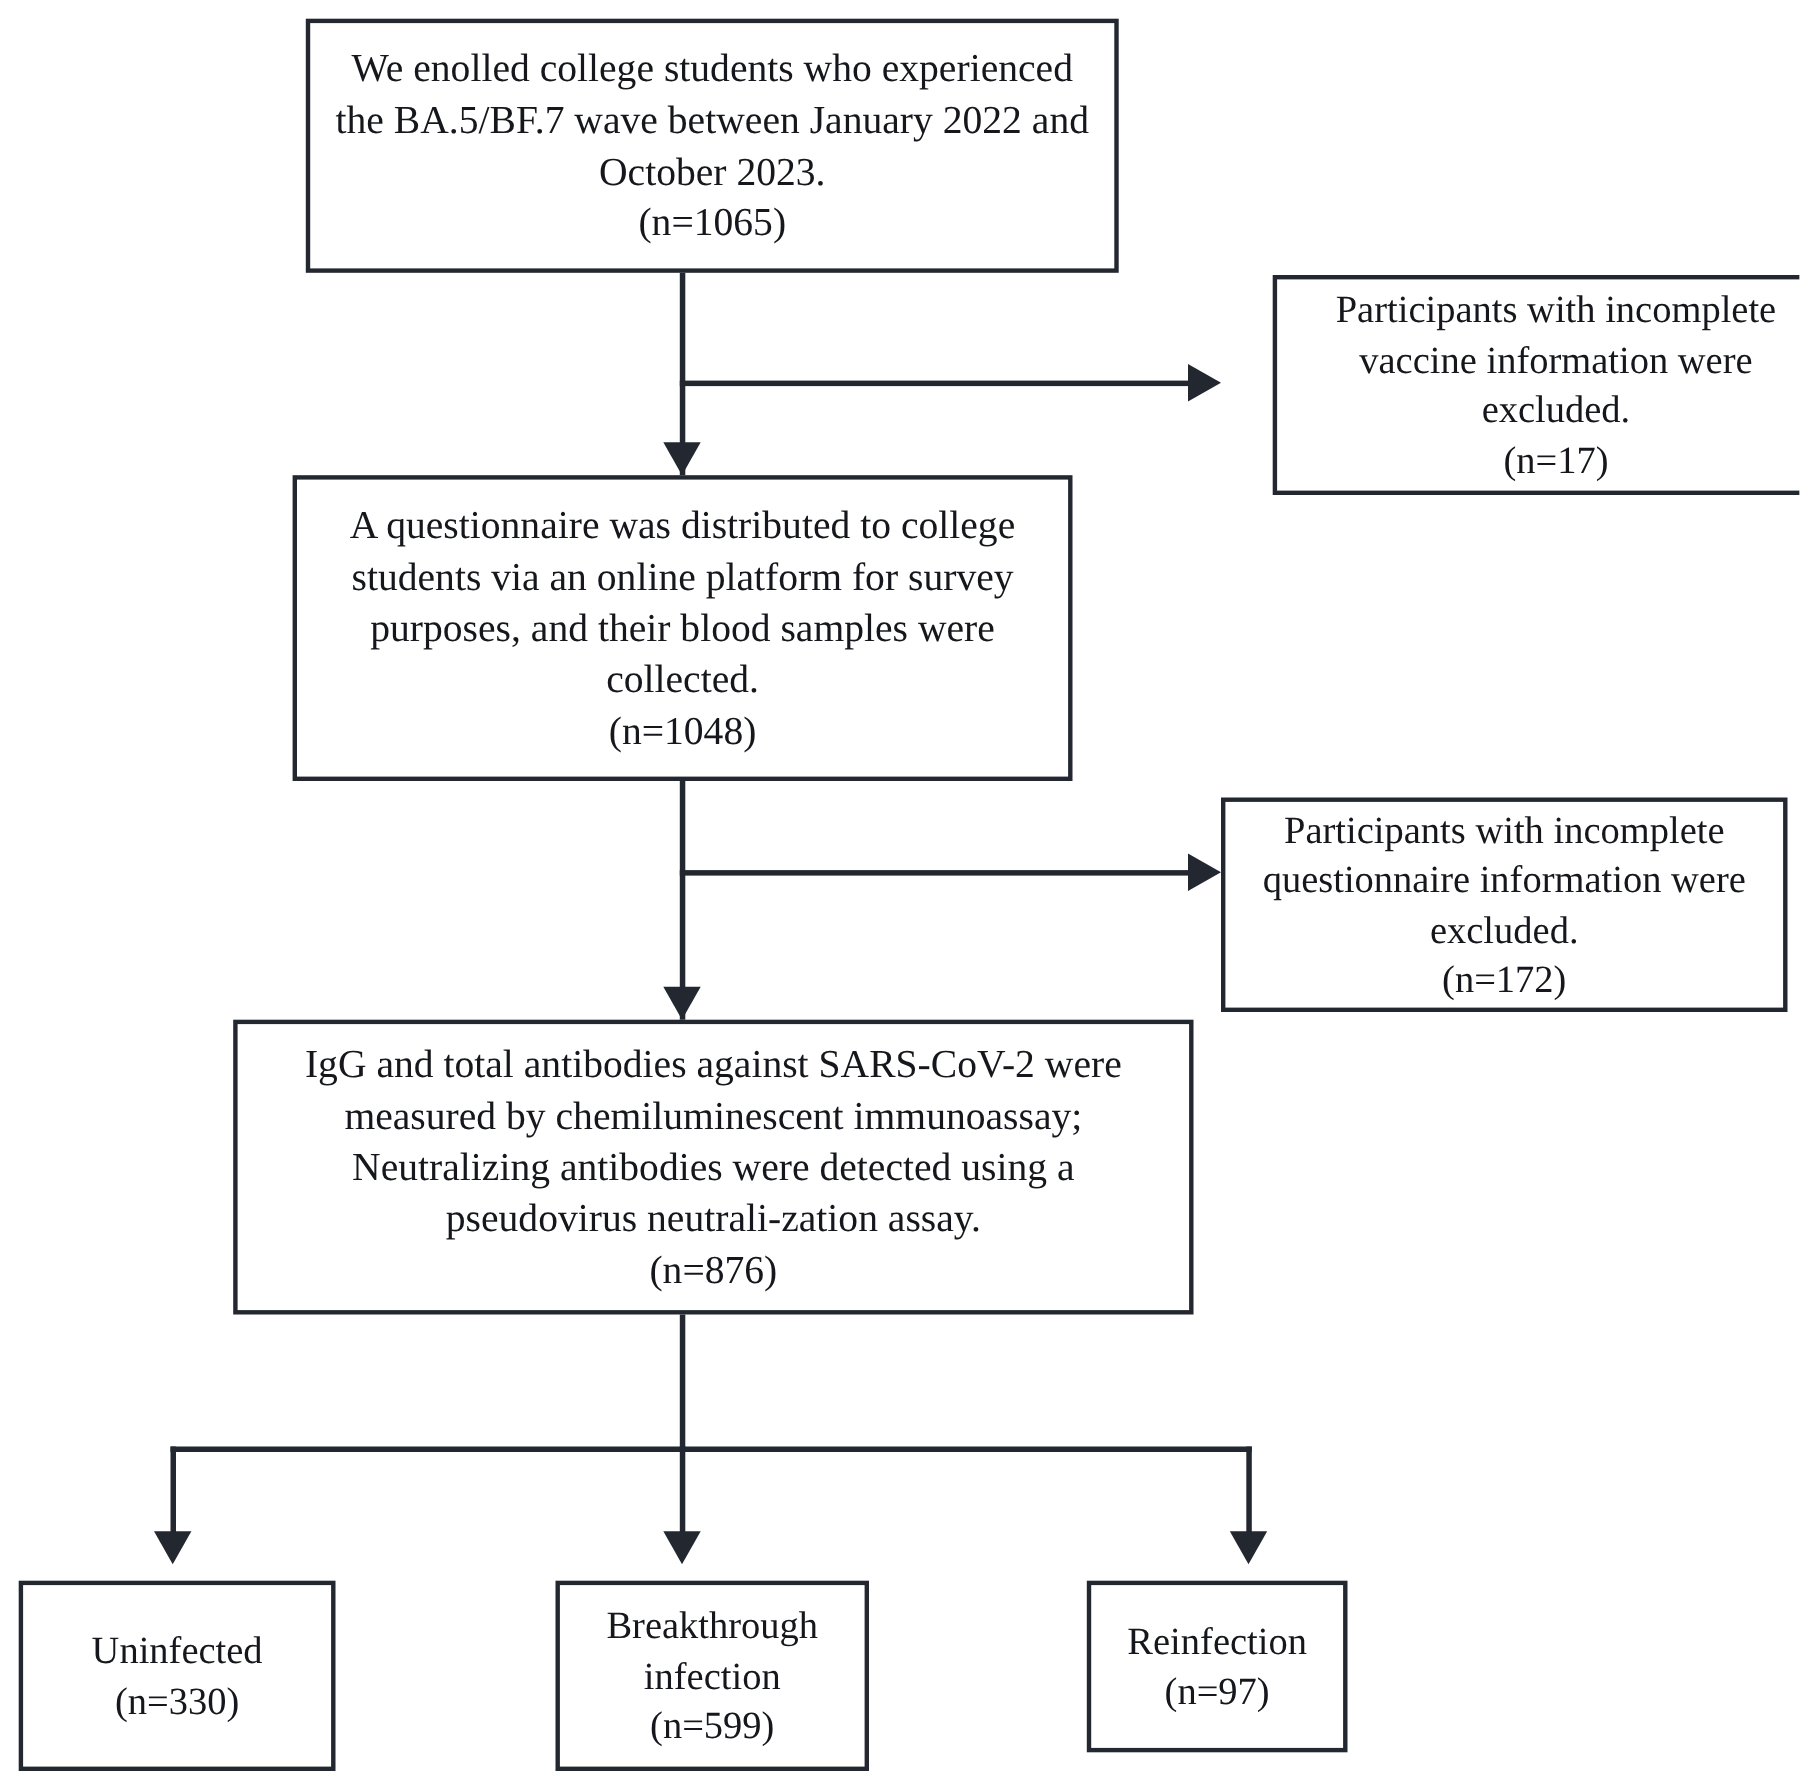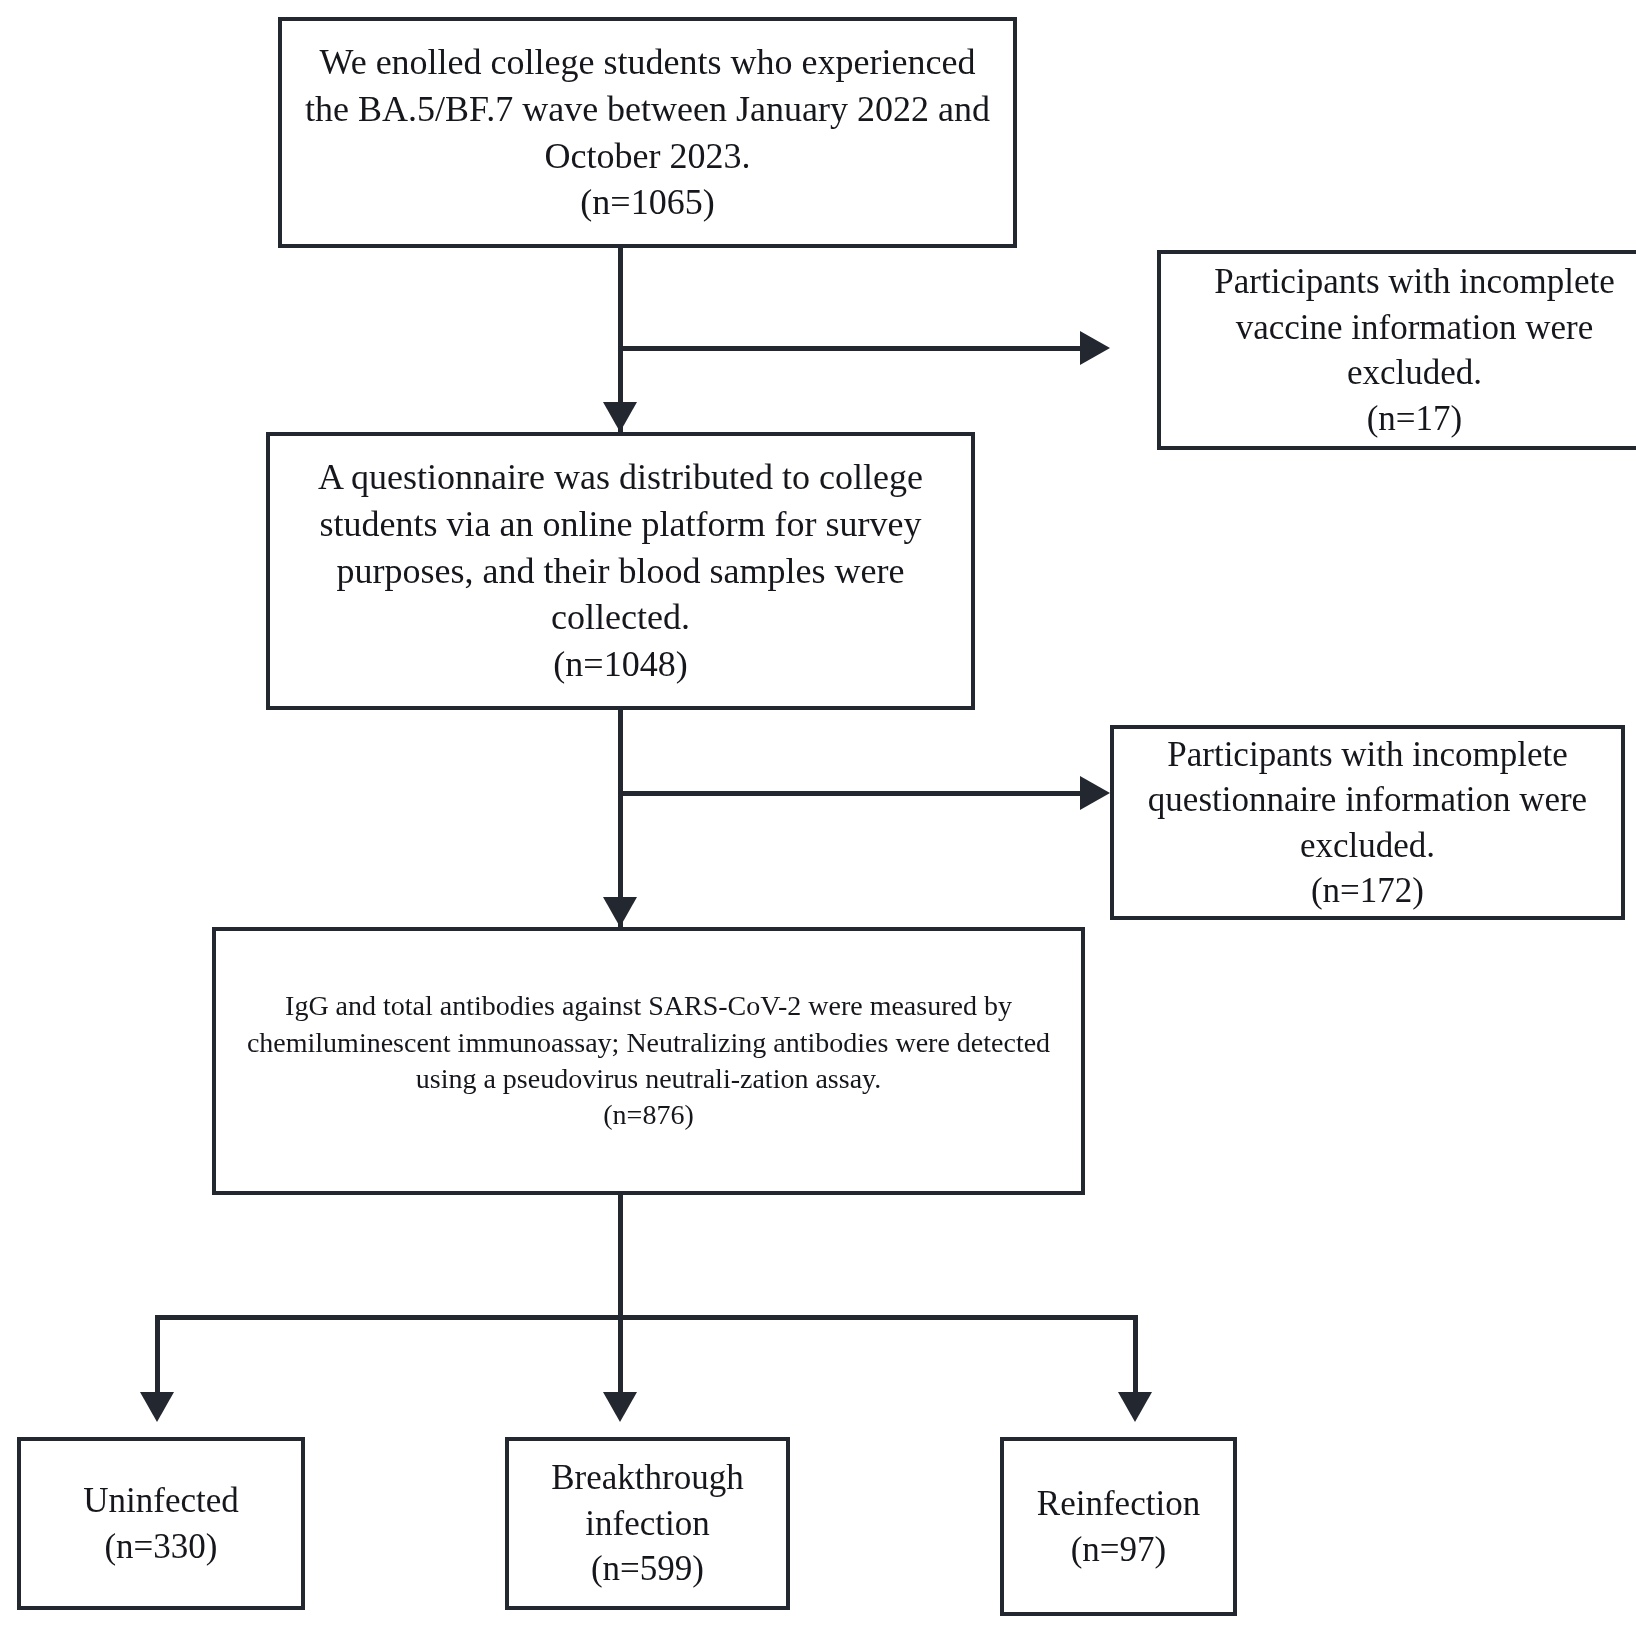--- a/index.html
+++ b/index.html
@@ -31,24 +31,24 @@
   }
   .flow-box .txt {
     width: 100%;
     white-space: pre-line;
   }
   
   #box-enrolled     { left: 278px;  top: 17px;   width: 739px; height: 231px; font-size: 36px; }
   #box-excl-vaccine { left: 1110px; top: 250px;  width: 515px; height: 200px; margin-left: 47px; }
   #box-questionnaire{ left: 266px;  top: 432px;  width: 709px; height: 278px; font-size: 36px; }
   #box-excl-quest   { left: 1110px; top: 725px;  width: 515px; height: 195px; }
-  #box-assay        { left: 212px;  top: 927px;  width: 873px; height: 268px; font-size: 28px; }
+  #box-assay        { left: 212px;  top: 927px;  width: 873px; height: 268px; font-size: 36px; }
   #box-uninfected   { left: 17px;   top: 1437px; width: 288px; height: 173px; }
   #box-breakthrough { left: 505px;  top: 1437px; width: 285px; height: 173px; }
-  #box-reinfection  { left: 988px;  top: 1437px; width: 237px; height: 179px; margin-left: 12px; }
+  #box-reinfection  { left: 988px;  top: 1437px; width: 237px; height: 156px; }
 
   
   .vline, .hline {
     position: absolute;
     background: #232730;
   }
   .vline { width: 5px; }
   .hline { height: 5px; }
   .arrow-down {
     position: absolute;

